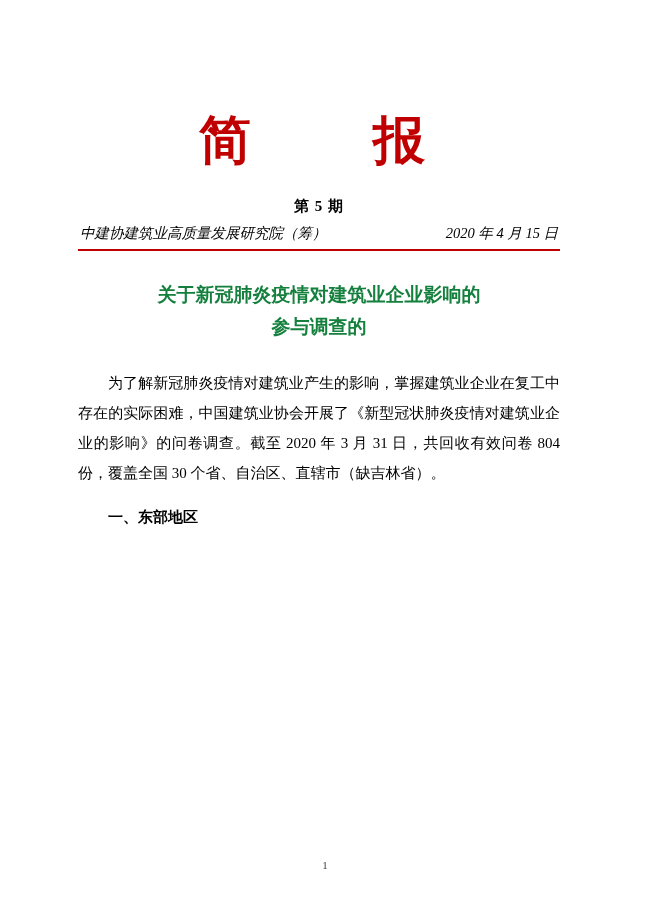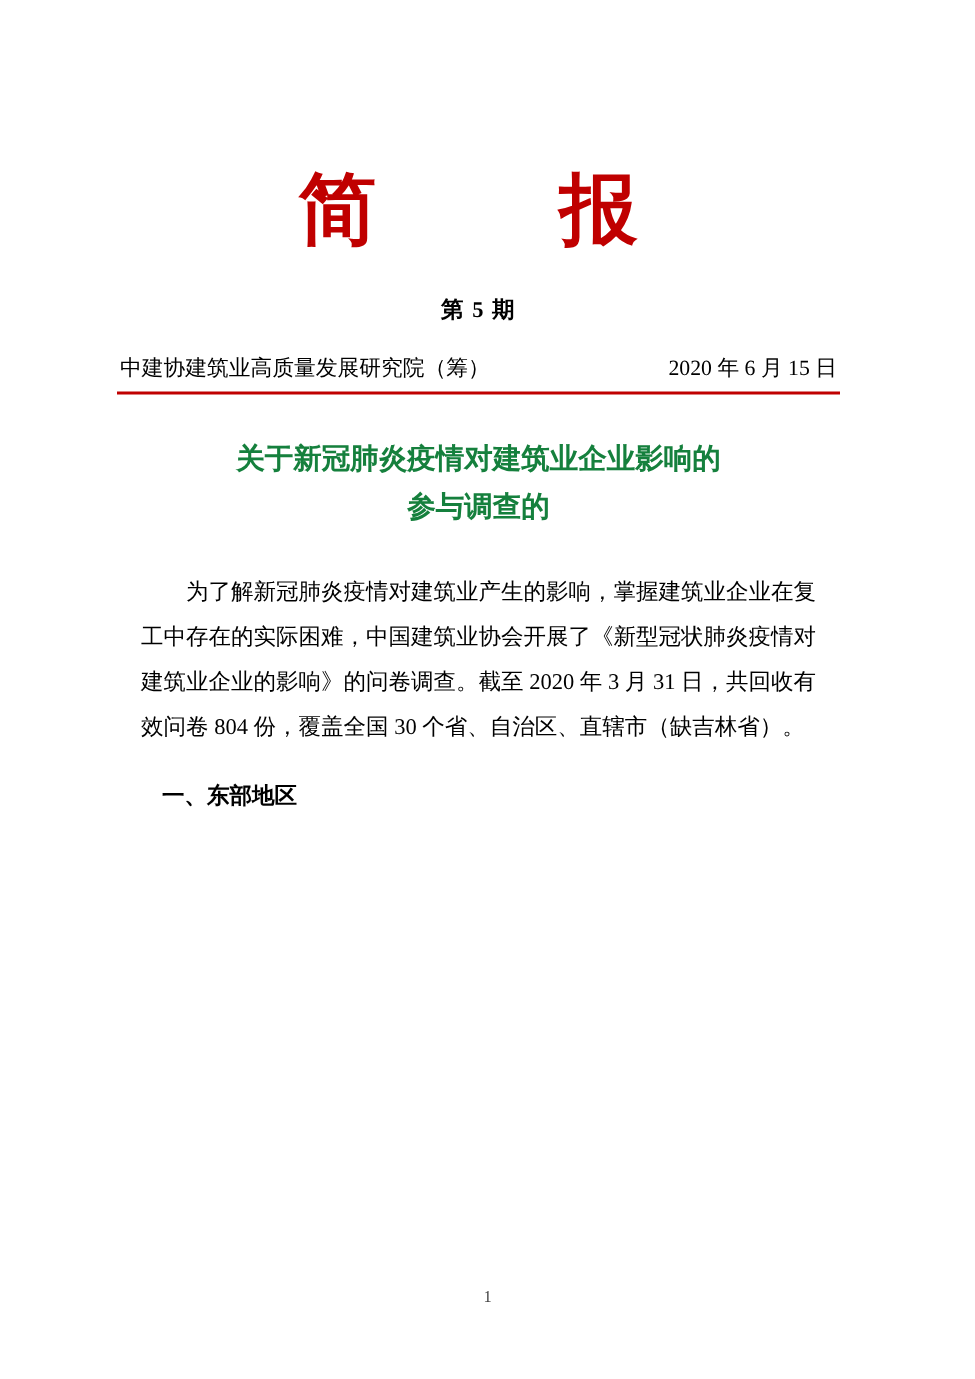--- a/index.html
+++ b/index.html
@@ -38,22 +38,23 @@
     font-weight: bold;
     font-size: 15px;
     margin-top: 28px;
     letter-spacing: 1px;
   }
   .byline-row {
     display: flex;
     justify-content: space-between;
     align-items: baseline;
     font-size: 14.5px;
-    margin-top: 20px;
+    margin-top: 8px;
     padding: 0 2px;
+    font-style: italic;
   }
   .byline-left, .byline-right {
     white-space: nowrap;
   }
   .red-rule {
     height: 2px;
     background: #c00000;
     margin-top: 6px;
   }
   .doc-title {
@@ -68,21 +69,21 @@
     white-space: nowrap;
   }
   .body-text {
     font-size: 15px;
     line-height: 2.0;
     text-align: justify;
     text-justify: inter-ideograph;
     margin-top: 24px;
   }
   .body-text p {
-    margin: 16px;
+    margin: 0;
     text-indent: 2em;
   }
   .section-head {
     font-size: 15px;
     font-weight: bold;
     margin-top: 14px;
     text-indent: 2em;
     line-height: 2.0;
   }
   .page-number {
@@ -99,21 +100,21 @@
 <body>
 
 <div class="page">
 
   <div class="masthead">简    报</div>
 
   <div class="issue">第 5 期</div>
 
   <div class="byline-row">
     <span class="byline-left">中建协建筑业高质量发展研究院（筹）</span>
-    <span class="byline-right">2020 年 6 月 15 日</span>
+    <span class="byline-right">2020 年 4 月 15 日</span>
   </div>
 
   <div class="red-rule"></div>
 
   <div class="doc-title">
     <div>关于新冠肺炎疫情对建筑业企业影响的</div>
     <div>参与调查的</div>
   </div>
 
   <div class="body-text">

